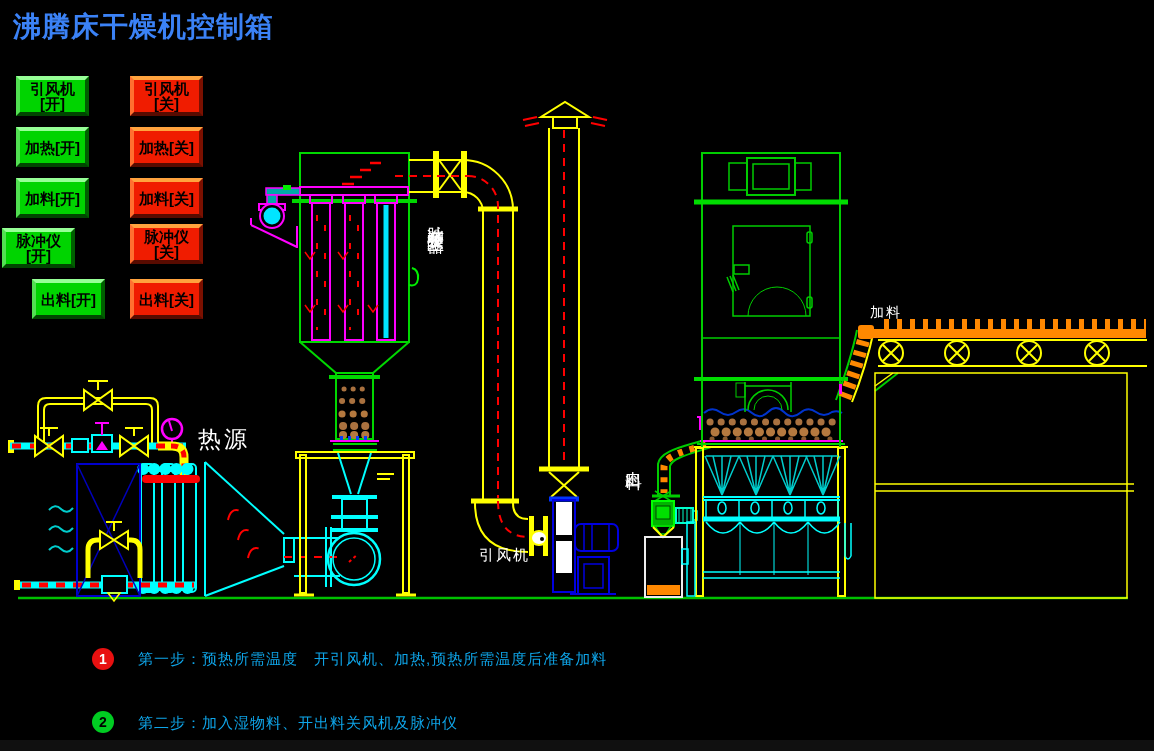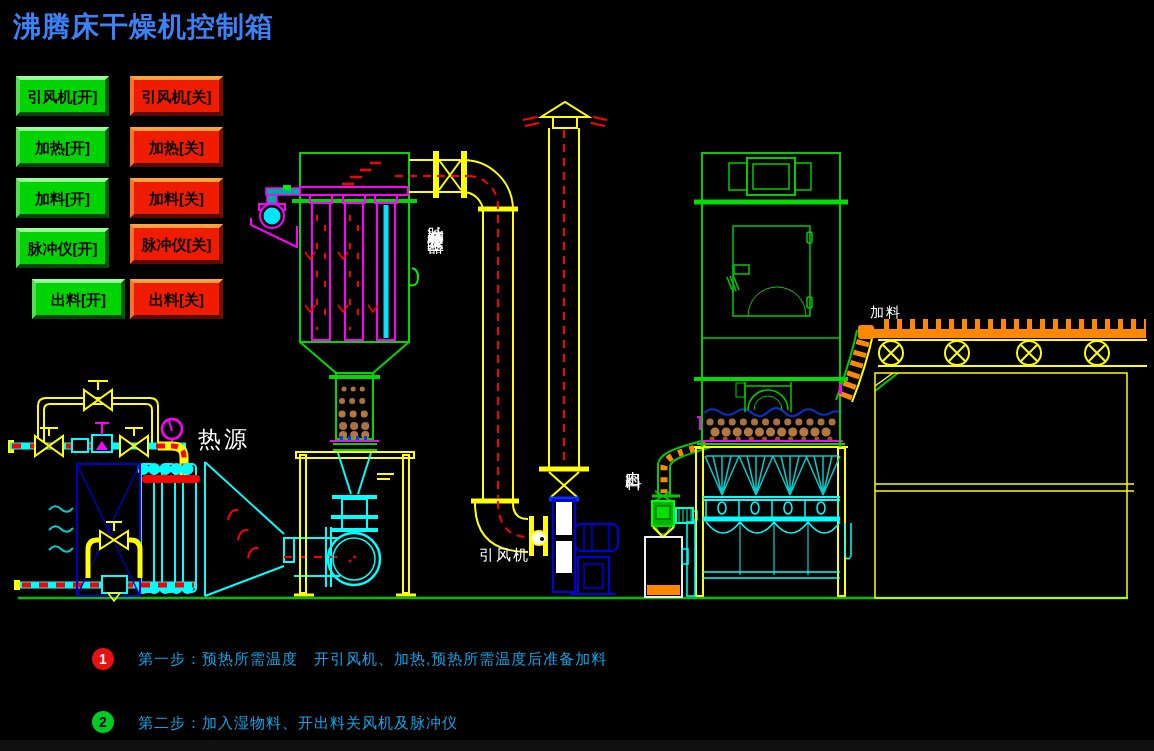--- a/index.html
+++ b/index.html
@@ -1,20 +1,20 @@
 <!DOCTYPE html>
 <html><head>
 <meta charset="utf-8">
 <style>
   html,body{margin:0;padding:0;background:#000;}
   body{width:1154px;height:751px;position:relative;overflow:hidden;
        font-family:"Liberation Sans","DejaVu Sans",sans-serif;}
   .abs{position:absolute;}
   #title{left:13px;top:8px;color:#3b82f6;font-size:28px;font-weight:bold;letter-spacing:1px;}
-  .btn{position:absolute;width:93px;height:40px;color:#000;font-weight:bold;font-size:15px;
+  .btn{position:absolute;width:73px;height:40px;color:#000;font-weight:bold;font-size:15px;
        display:flex;align-items:center;justify-content:center;padding:0;cursor:pointer;
        border:4px solid;line-height:1;}
   .btn.on{background:#00d400;border-color:#96ff96 #006000 #004600 #52e052;}
   .btn.off{background:#f01c00;border-color:#ffa33e #7c1000 #580b00 #ff7030;}
   .dlabel{position:absolute;color:#fff;}
   .vlabel{writing-mode:vertical-rl;text-orientation:upright;letter-spacing:2px;}
   .step-text{position:absolute;color:#0ea5e9;font-size:15px;letter-spacing:1px;}
   .badge{position:absolute;width:22px;height:22px;border-radius:50%;text-align:center;
          line-height:22px;font-weight:bold;font-size:14px;}
   .badge.red{background:#e81010;color:#fff;}
@@ -23,21 +23,21 @@
   svg{position:absolute;left:0;top:0;}
 </style>
 </head>
 <body>
 
 <div id="title" class="abs">沸腾床干燥机控制箱</div>
 
 <button class="btn on" style="left:16px;top:76px">引风机[开]</button>
 <button class="btn on" style="left:16px;top:127px">加热[开]</button>
 <button class="btn on" style="left:16px;top:178px">加料[开]</button>
-<button class="btn on" style="left:16px;top:228px">脉冲仪[开]</button>
+<button class="btn on" style="left:2px;top:228px">脉冲仪[开]</button>
 <button class="btn on" style="left:32px;top:279px">出料[开]</button>
 <button class="btn off" style="left:130px;top:76px">引风机[关]</button>
 <button class="btn off" style="left:130px;top:127px">加热[关]</button>
 <button class="btn off" style="left:130px;top:178px">加料[关]</button>
 <button class="btn off" style="left:130px;top:224px">脉冲仪[关]</button>
 <button class="btn off" style="left:130px;top:279px">出料[关]</button>
 
 <svg width="1154" height="751" viewBox="0 0 1154 751">
 
   <line x1="18" y1="598" x2="1128" y2="598" stroke="#00c000" stroke-width="2.5"></line>

